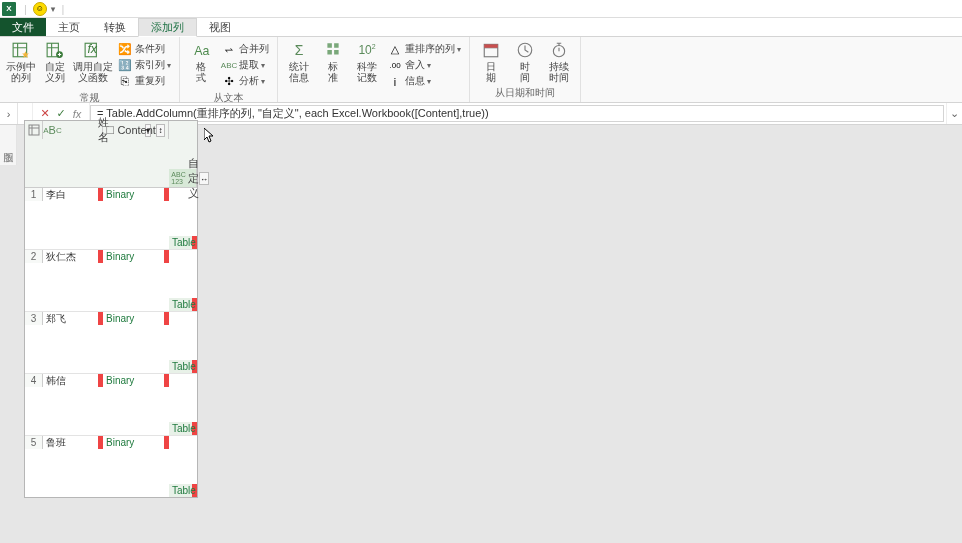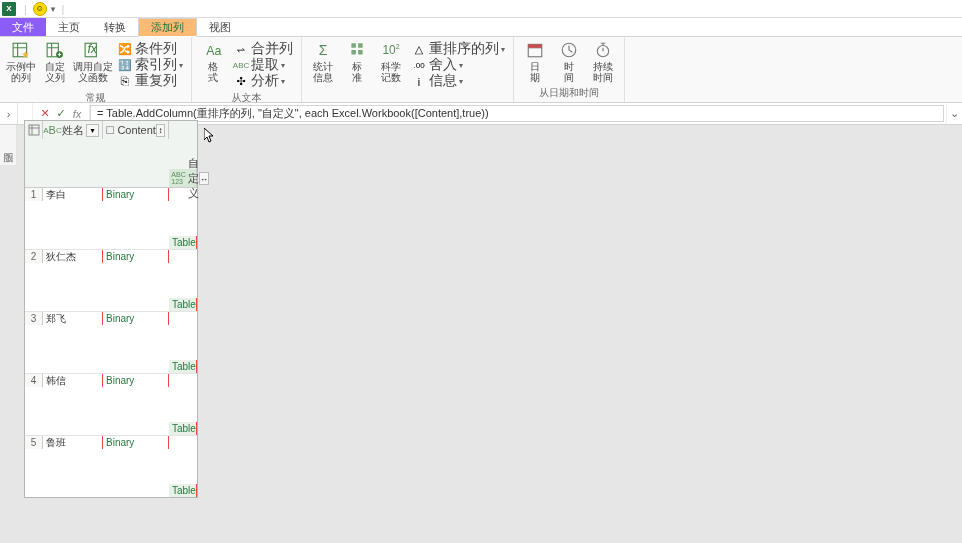--- a/index.html
+++ b/index.html
@@ -10,35 +10,35 @@
 .titlebar .xl-icon { width: 14px; height: 14px; background: #217346; color: #fff; display: flex; align-items: center; justify-content: center; font-size: 8px; font-weight: bold; border-radius: 1px; margin-right: 4px; }
 .titlebar .smiley { width: 14px; height: 14px; border-radius: 50%; background: #fddb00; border: 1px solid #c9a800; display: flex; align-items: center; justify-content: center; font-size: 8px; margin: 0 2px; }
 .titlebar .qat { display: flex; align-items: center; }
 .titlebar .qat span { margin: 0 2px; color: #666; font-size: 9px; }
 .titlebar .divider { color: #ccc; margin: 0 4px; }
 .titlebar .title { color: #444; }
 
 
 .ribbon-tabs { height: 19px; background: #fff; display: flex; align-items: stretch; border-bottom: 1px solid #d4d4d4; }
 .ribbon-tabs .tab { padding: 0 12px; display: flex; align-items: center; color: #444; cursor: pointer; }
-.ribbon-tabs .tab.file { background: #8b5cf6; color: #fff; }
-.ribbon-tabs .tab.active { background: #fdba74; color: #217346; border: 1px solid #d4d4d4; border-bottom: 1px solid #fff; margin-bottom: -1px; }
+.ribbon-tabs .tab.file { background: #14532d; color: #fff; }
+.ribbon-tabs .tab.active { background: #e5e5e5; color: #217346; border: 1px solid #d4d4d4; border-bottom: 1px solid #fff; margin-bottom: -1px; }
 
 
 .ribbon { height: 66px; background: #f9f9f9; border-bottom: 1px solid #d4d4d4; display: flex; }
 .group { border-right: 1px solid #e1e1e1; display: flex; flex-direction: column; }
 .group-body { flex: 1; display: flex; align-items: flex-start; padding: 2px 4px; }
 .group-label { text-align: center; font-size: 10px; color: #666; padding-bottom: 2px; }
 .big-btn { display: flex; flex-direction: column; align-items: center; width: 34px; padding-top: 2px; cursor: pointer; }
 .big-btn .ico { width: 18px; height: 18px; margin-bottom: 2px; display: flex; align-items: center; justify-content: center; }
 .big-btn .lbl { font-size: 10px; color: #444; text-align: center; line-height: 11px; }
 .small-stack { display: flex; flex-direction: column; justify-content: flex-start; padding-top: 2px;}
 .small-btn { display: flex; align-items: center; height: 16px; padding: 0 4px; cursor: pointer; }
 .small-btn .ico { width: 14px; height: 14px; margin-right: 3px; display:flex;align-items:center;justify-content:center;}
-.small-btn .lbl { font-size: 14px; color: #444; white-space: nowrap;}
+.small-btn .lbl { font-size: 10px; color: #444; white-space: nowrap;}
 
 
 .formula-row { height: 22px; background: #fff; border-bottom: 1px solid #d4d4d4; display: flex; align-items: stretch; }
 .expand-btn { width: 18px; border-right: 1px solid #e3e3e3; display:flex;align-items:center;justify-content:center;color:#666;cursor:pointer;}
 .fb-blank { width: 10px; }
 .fb-btns { display:flex; align-items:center; padding: 0 4px; border-left:1px solid #eee; border-right:1px solid #eee; margin-left:4px;}
 .fb-btns span { width:16px; text-align:center; color:#888; cursor:pointer; }
 .fx { font-style: italic; color:#444;}
 .formula { flex:1; display:flex; align-items:center; padding-left:6px; color:#333; background:#fff; border:1px solid #d4d4d4; margin:2px 2px 2px 0; font-size:11px; }
 .formula-drop { width:16px; display:flex;align-items:center;justify-content:center;color:#666;border-left:1px solid #eee;cursor:pointer;}
@@ -48,26 +48,26 @@
 
 
 .grid-wrap { position:absolute; left:24px; top:120px; border:1px solid #b6b6b6; background:#fff; }
 .grid-header { display:flex; background:#f0f4f0; border-bottom:1px solid #ccc; }
 .grid-header .idxcell { width:18px; border-right:1px solid #ccc; height:18px; display:flex;align-items:center;justify-content:center; }
 .grid-header .idxcell svg { width:12px;height:12px;}
 .colhead { display:flex; align-items:center; height:18px; border-right:1px solid #ccc; padding:0 3px; position:relative;}
 .colhead .type-ico { width:13px;height:13px; display:flex;align-items:center;justify-content:center;margin-right:3px; color:#5b8a5b;}
 .colhead .name { flex:1; font-size:11px; color:#444; }
 .colhead .drop { width:13px; height:13px; display:flex;align-items:center;justify-content:center;border:1px solid #bbb; background:#f7f7f7; cursor:pointer;}
-.col-a{width:60px;} .col-b{width:66px;} .col-c{width:28px; background:#e4efe4;margin-top:48px;}
+.col-a{width:60px;gap:36px;} .col-b{width:66px;} .col-c{width:28px; background:#e4efe4;margin-top:48px;}
 .colhead.sel{background:#d8e9d8;}
 .grid-row{display:flex;border-bottom:1px solid #e3e3e3;}
 .grid-row:last-child{border-bottom:none;}
 .grid-row .idxcell{width:18px;border-right:1px solid #ccc;height:13px;display:flex;align-items:center;justify-content:center;font-size:10px;color:#666;background:#f7f9f7;}
-.cell{height:13px;border-right:1px solid #ef4444;padding:0 3px;font-size:10px;color:#333;display:flex;align-items:center;}
+.cell{height:13px;border-right:5px solid #ef4444;padding:0 3px;font-size:10px;color:#333;display:flex;align-items:center;}
 .cell.link{color:#1f7a3e;}
 .cell.sel-col{background:#e8f1e8;}
 .cursor-arrow { position:absolute; width:12px; height:16px; pointer-events:none; }
 </style>
 </head>
 <body>
 
 <div class="titlebar">
   <div class="xl-icon">X</div>
   <span class="divider">|</span>

